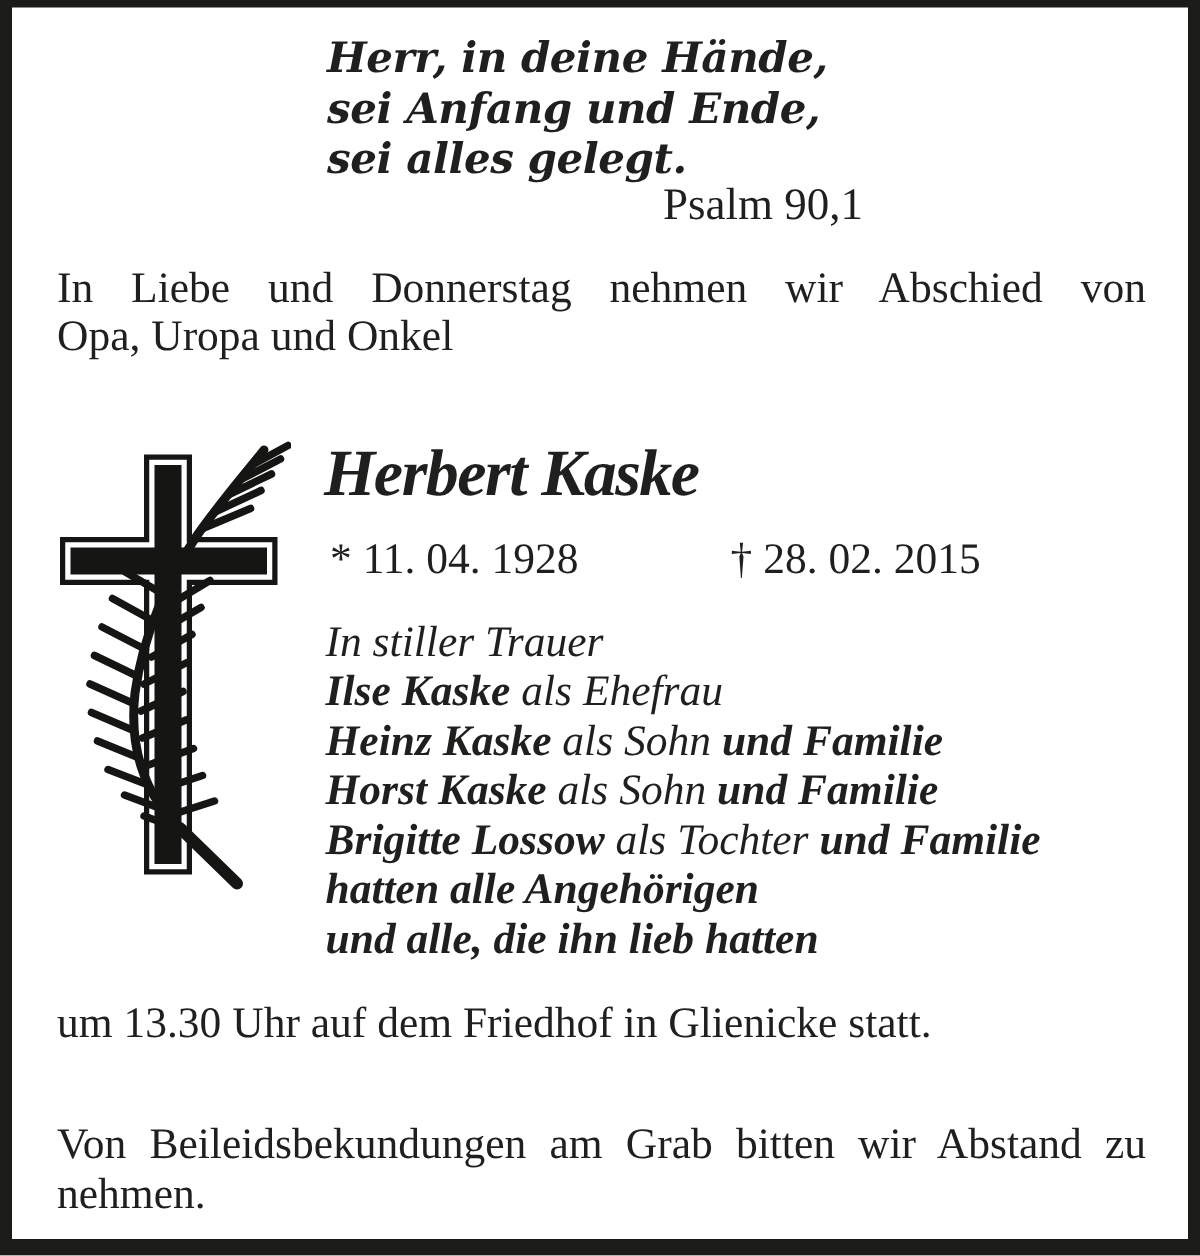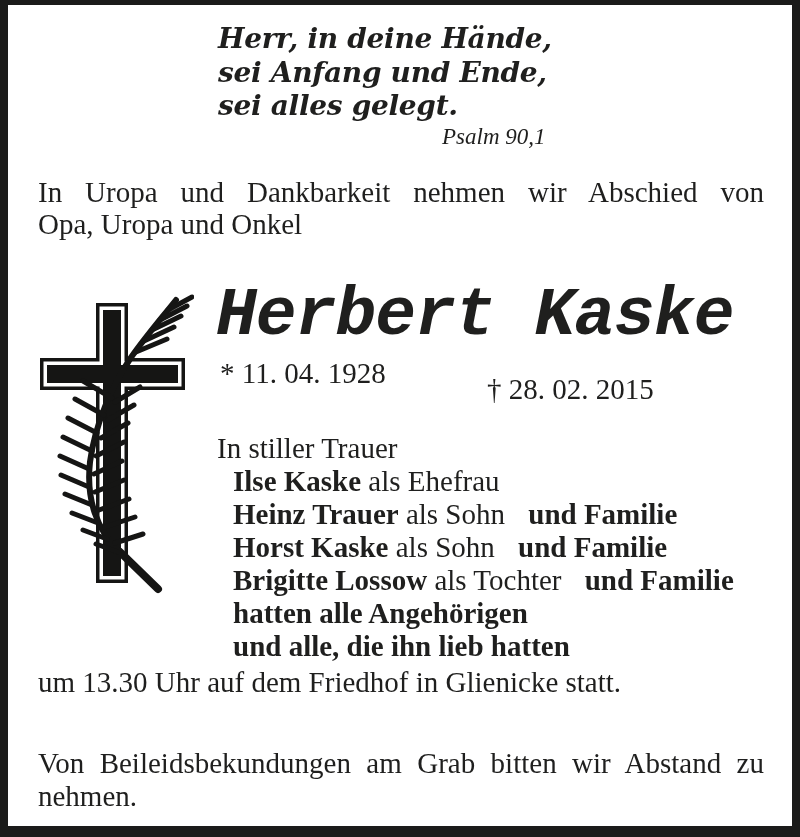--- a/index.html
+++ b/index.html
@@ -12,43 +12,43 @@
     position:absolute; left:8px; top:5px; width:784px; height:821px;
     background:#ffffff;
   }
   .abs { position:absolute; }
   .verse {
     left:218px; top:22px; width:330px;
     font-family:"DejaVu Serif", serif; font-style:italic; font-weight:700;
     font-size:28px; line-height:33.5px; letter-spacing:-0.3px;
   }
   .psalm {
-    left:442px; top:121px; font-size:23px; line-height:32px;font-style:italic;
+    left:442px; top:121px; font-size:30px; line-height:32px;
   }
   .intro {
     left:38px; top:176px; width:726px;
     font-size:29px; line-height:32.2px;
   }
   .jline { text-align:justify; text-align-last:justify; }
   .tline { white-space:nowrap; }
   .jline.tline { white-space:normal; }
   .cross-art { left:34px; top:294px; width:160px; height:300px; }
   .deceased-name {
     left:216px; top:286px; width:470px;
-    font-family:Liberation Mono, monospace; font-style:italic; font-weight:700;
-    font-size:68px; line-height:60px; letter-spacing:-1px; white-space:nowrap;
+    font-family:Liberation Serif, serif; font-style:italic; font-weight:700;
+    font-size:44px; line-height:60px; letter-spacing:-1px; white-space:nowrap;
   }
   .date { top:357px; font-size:29px; line-height:32px; white-space:nowrap; }
   .date-birth { left:220px; }
-  .date-death { left:487px;margin-top:16px; }
+  .date-death { left:487px; }
   .mourners {
-    left:217px; top:432px; width:560px;
-    font-size:29px; line-height:33px;
+    left:217px; top:412px; width:560px;
+    font-size:29px; line-height:33px;font-style:italic;
   }
-  .mourners .b, .mourners-rich .b { font-weight:700;margin-left:16px; }
+  .mourners .b, .mourners-rich .b { font-weight:700; }
   .funeral {
     left:38px; top:666px; width:726px;
     font-size:29px; line-height:32.5px;
   }
   .condolence {
     left:38px; top:747px; width:726px;
     font-size:29px; line-height:32.5px;
   }
 </style>
 </head>
@@ -59,21 +59,21 @@
 
   <div class="abs verse">
       <div class="tline">Herr, in deine Hände,</div>
       <div class="tline">sei Anfang und Ende,</div>
       <div class="tline">sei alles gelegt.</div>
     </div>
 
   <div class="abs psalm">Psalm 90,1</div>
 
   <div class="abs intro">
-      <div class="tline jline">In Uropa und Dankbarkeit nehmen wir Abschied von</div>
+      <div class="tline jline">In Liebe und Donnerstag nehmen wir Abschied von</div>
       <div class="tline">Opa, Uropa und Onkel</div>
     </div>
 
   <svg class="abs cross-art" viewBox="0 0 160 300" xmlns="http://www.w3.org/2000/svg" aria-hidden="true">
 
     <path fill="#151514" d="M62,9 H94 V64 H151 V96 H94 V289 H62 V96 H6 V64 H62 Z"></path>
     <path fill="#ffffff" d="M65.5,12.5 H90.5 V67.5 H147.5 V92.5 H90.5 V285.5 H65.5 V92.5 H9.5 V67.5 H65.5 Z"></path>
     <path fill="#151514" d="M69,16 H87 V71 H144 V89 H87 V282 H69 V89 H13 V71 H69 Z"></path>
 
     <path fill="none" stroke="#151514" stroke-width="6" stroke-linecap="round" d="M142,6 C126,26 108,47 96,65 C78,92 61,130 56,168 C52,204 62,236 86,258"></path>
@@ -93,21 +93,21 @@
 
   <div class="abs deceased-name">Herbert Kaske</div>
 
   <div class="abs date date-birth">* 11. 04. 1928</div>
   <div class="abs date date-death">† 28. 02. 2015</div>
 
   <div class="abs mourners mourners-rich">
     <div class="tline">In stiller Trauer</div>
     <div>
         <div class="tline"><span class="b">Ilse Kaske</span><span> als Ehefrau</span></div>
-        <div class="tline"><span class="b">Heinz Trauer</span><span> als Sohn </span><span class="b">und Familie</span></div>
+        <div class="tline"><span class="b">Heinz Kaske</span><span> als Sohn </span><span class="b">und Familie</span></div>
         <div class="tline"><span class="b">Horst Kaske</span><span> als Sohn </span><span class="b">und Familie</span></div>
         <div class="tline"><span class="b">Brigitte Lossow</span><span> als Tochter </span><span class="b">und Familie</span></div>
         <div class="tline"><span class="b">hatten alle Angehörigen</span></div>
         <div class="tline"><span class="b">und alle, die ihn lieb hatten</span></div>
       </div>
   </div>
 
   <div class="abs funeral">
       <div class="tline">um 13.30 Uhr auf dem Friedhof in Glienicke statt.</div>
     </div>

